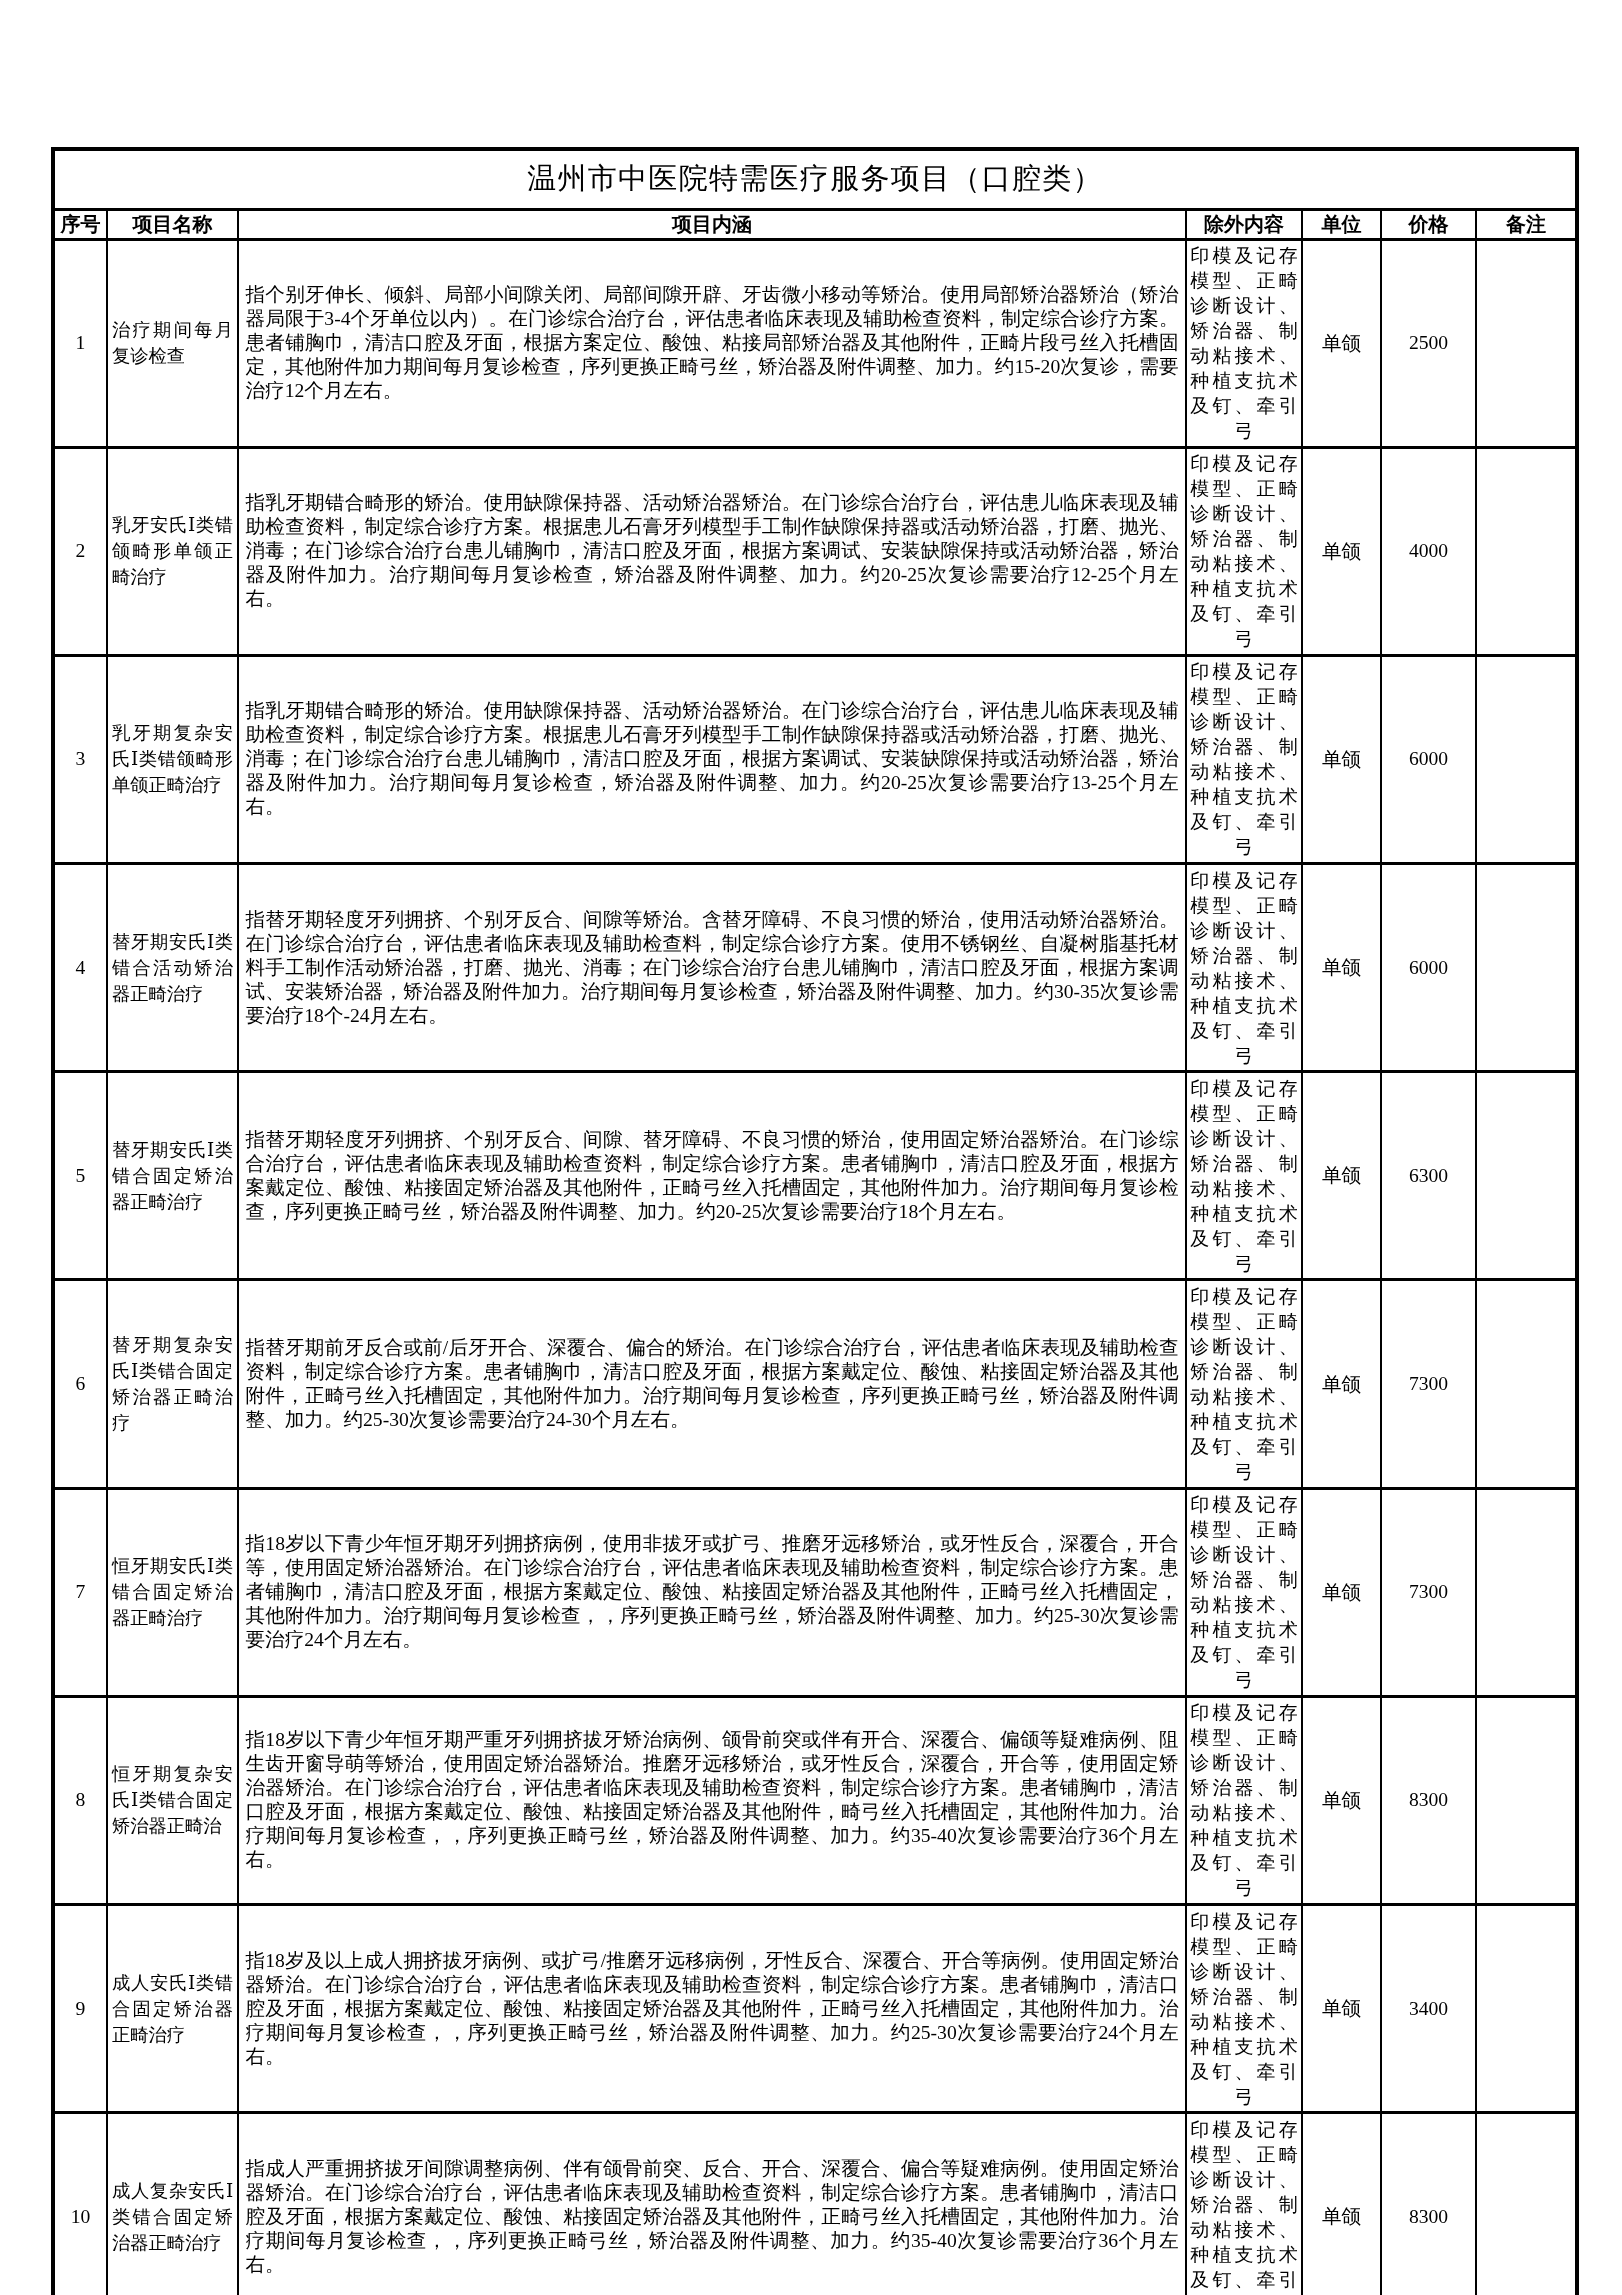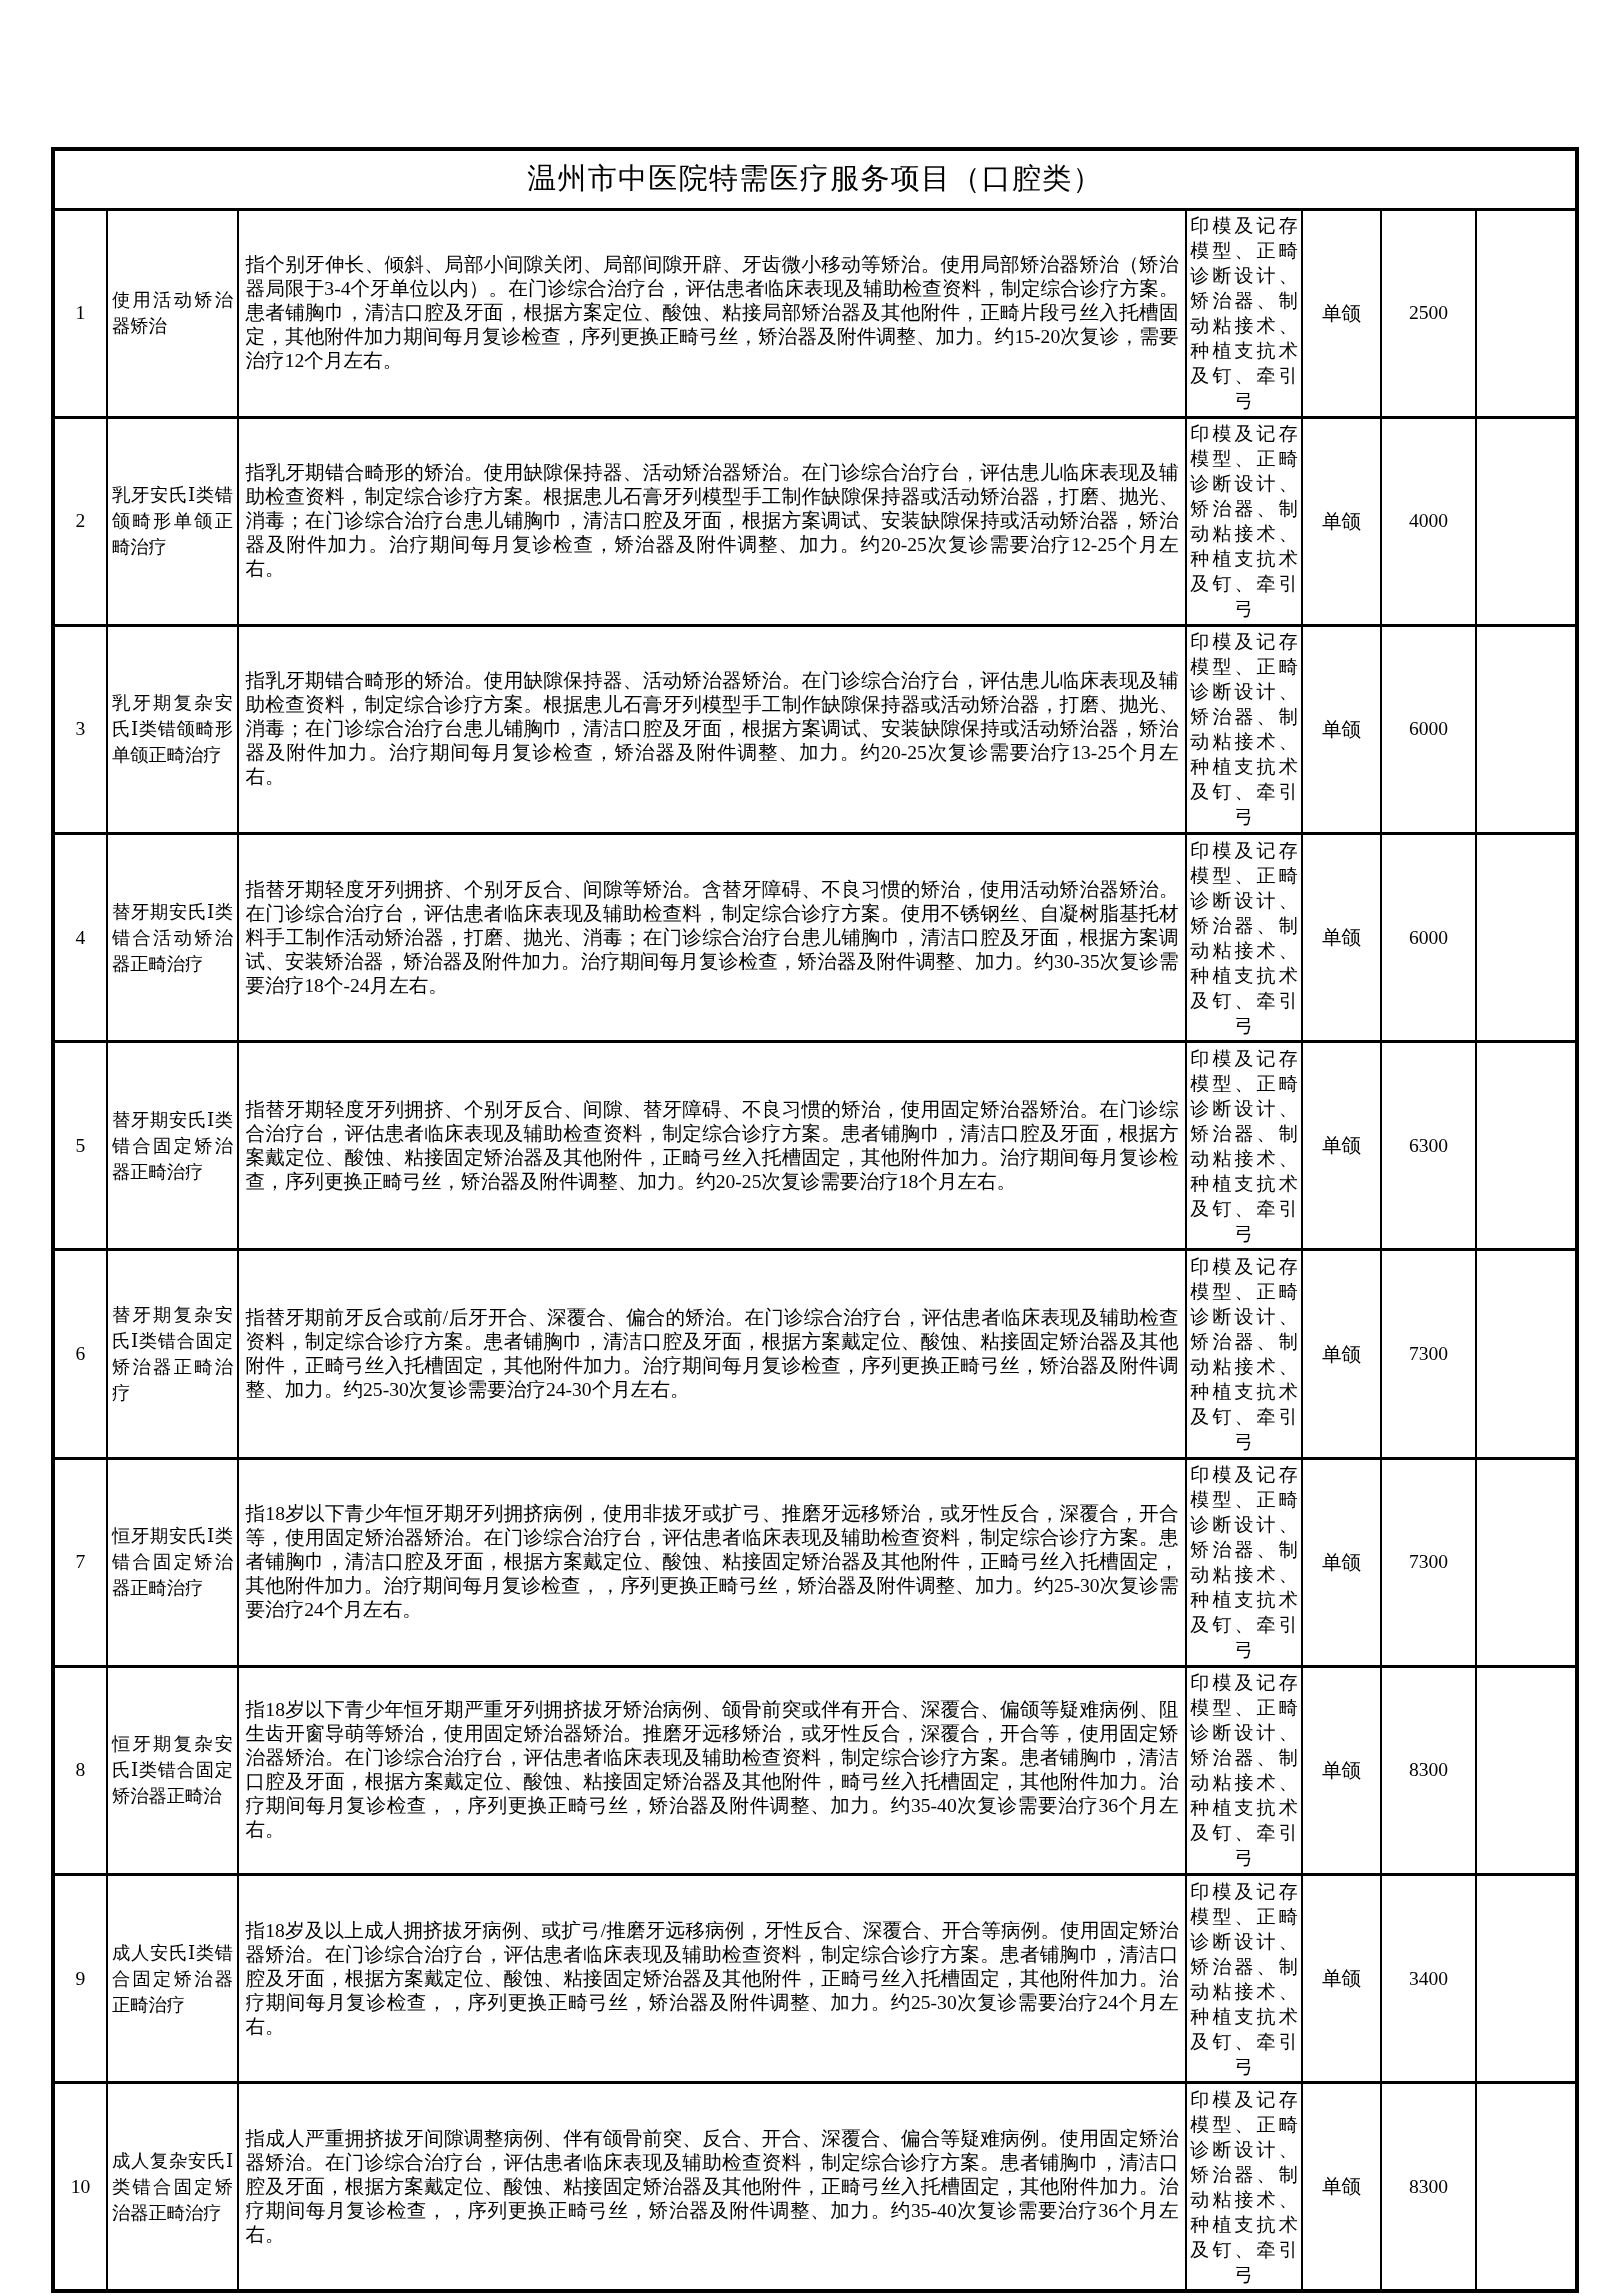--- a/index.html
+++ b/index.html
@@ -104,25 +104,34 @@
     <col class="col-content">
     <col class="col-exclusion">
     <col class="col-unit">
     <col class="col-price">
     <col class="col-remark">
   </colgroup>
   <tbody>
     <tr>
       <td class="title-cell" colspan="7">温州市中医院特需医疗服务项目（口腔类）</td>
     </tr>
+    <tr class="header-row">
+        <th>序号</th>
+        <th>项目名称</th>
+        <th>项目内涵</th>
+        <th>除外内容</th>
+        <th>单位</th>
+        <th>价格</th>
+        <th>备注</th>
+      </tr>
   </tbody>
   <tbody>
       <tr>
         <td class="cell-no row-cell">1</td>
-        <td class="cell-name row-cell">使用活动矫治器矫治</td>
+        <td class="cell-name row-cell">治疗期间每月复诊检查</td>
         <td class="cell-content row-cell">指个别牙伸长、倾斜、局部小间隙关闭、局部间隙开辟、牙齿微小移动等矫治。使用局部矫治器矫治（矫治器局限于3-4个牙单位以内）。在门诊综合治疗台，评估患者临床表现及辅助检查资料，制定综合诊疗方案。患者铺胸巾，清洁口腔及牙面，根据方案定位、酸蚀、粘接局部矫治器及其他附件，正畸片段弓丝入托槽固定，其他附件加力期间每月复诊检查，序列更换正畸弓丝，矫治器及附件调整、加力。约15-20次复诊，需要治疗12个月左右。</td>
         <td class="cell-exclusion row-cell">印模及记存模型、正畸诊断设计、矫治器、制动粘接术、种植支抗术及钉、牵引弓</td>
         <td class="cell-unit row-cell">单颌</td>
         <td class="cell-price row-cell">2500</td>
         <td class="cell-remark row-cell"></td>
       </tr>
       <tr>
         <td class="cell-no row-cell">2</td>
         <td class="cell-name row-cell">乳牙安氏Ⅰ类错颌畸形单颌正畸治疗</td>
         <td class="cell-content row-cell">指乳牙期错合畸形的矫治。使用缺隙保持器、活动矫治器矫治。在门诊综合治疗台，评估患儿临床表现及辅助检查资料，制定综合诊疗方案。根据患儿石膏牙列模型手工制作缺隙保持器或活动矫治器，打磨、抛光、消毒；在门诊综合治疗台患儿铺胸巾，清洁口腔及牙面，根据方案调试、安装缺隙保持或活动矫治器，矫治器及附件加力。治疗期间每月复诊检查，矫治器及附件调整、加力。约20-25次复诊需要治疗12-25个月左右。</td>

